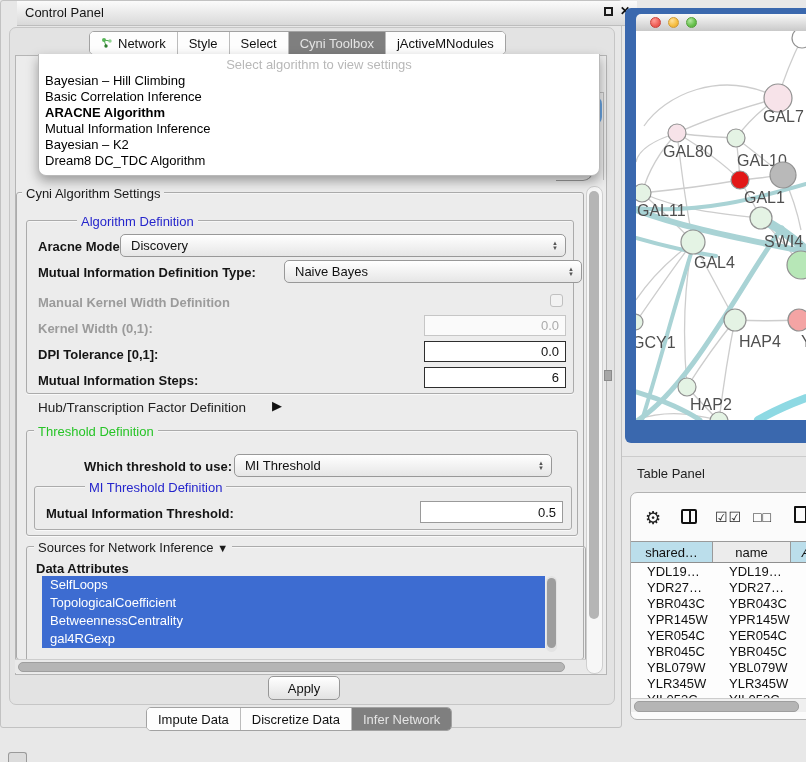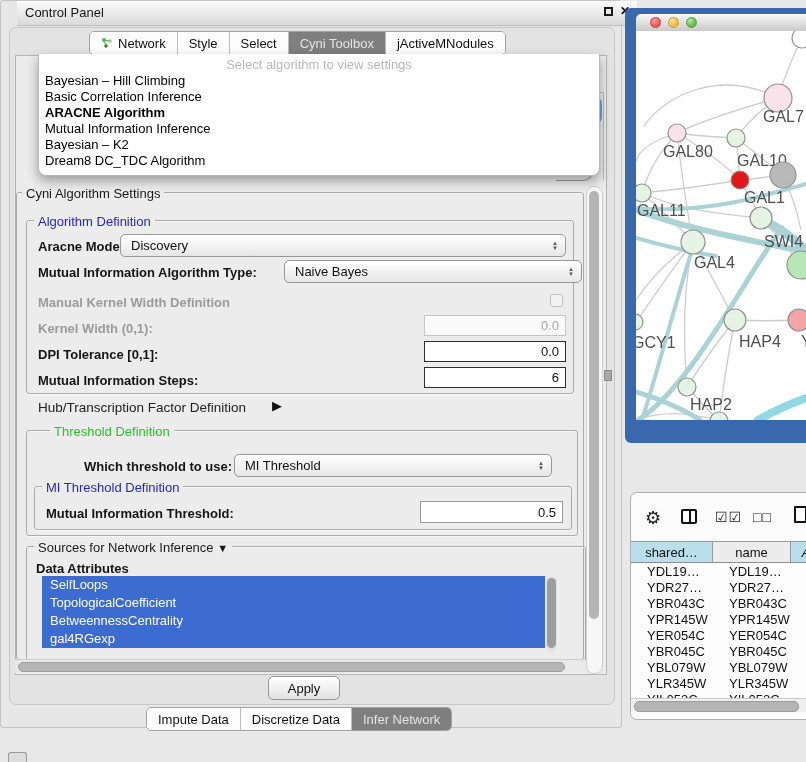--- a/index.html
+++ b/index.html
@@ -20,22 +20,22 @@
   .tab .ticon{margin-right:5px;display:inline-flex;}
   
   .popup{background:#ffffff;border:1px solid #b9b9b9;border-top:none;border-radius:0 0 8px 8px;
          box-shadow:0 5px 12px rgba(0,0,0,0.35);margin-left:20px;}
   .popup-prompt{font-size:13px;color:#b8b8b8;text-align:center;padding-top:3px;}
   .algo-item{font-size:13px;line-height:16px;padding-left:6px;color:#000;}
   .algo-item.bold{font-weight:bold;}
   
   .group{border:1px solid #ababab;border-radius:3px;box-shadow:0 1px 0 rgba(255,255,255,.7), inset 0 1px 0 rgba(255,255,255,.5);}
   .gtitle{position:absolute;font-size:13px;background:#ececec;padding:0 4px;white-space:nowrap;}
-  .gtitle.blue{color:#2525cc;}
-  .gtitle.green{color:#27c427;margin-left:16px;}
+  .gtitle.blue{color:#2525cc;margin-left:43px;}
+  .gtitle.green{color:#27c427;}
   
   .lbl{position:absolute;font-size:13px;font-weight:bold;white-space:nowrap;color:#151515;}
   .lbl.gray{color:#9b9b9b;}
   .lbl.reg{font-weight:normal;color:#222;}
   .combo{position:absolute;display:flex;align-items:center;border:1px solid #989898;border-radius:5px;
          background:linear-gradient(#ffffff,#e6e6e6);font-size:13px;padding-left:10px;box-sizing:border-box;}
   .combo .arrows{margin-left:auto;display:flex;flex-direction:column;align-items:center;justify-content:center;
                  padding:0 7px;color:#555;font-size:6px;line-height:5px;}
   .field{position:absolute;background:#fff;border:1px solid #2e2e2e;font-size:13px;display:flex;align-items:center;
          justify-content:flex-end;padding-right:6px;box-sizing:border-box;}
@@ -134,21 +134,21 @@
 
   <span class="lbl" style="left:38px;top:239px;">Aracne Mode:</span>
   <div class="combo" style="left:120px;top:234px;width:446px;height:23px;">
     <span>Discovery</span>
     <span class="arrows">
         <span>▲</span>
         <span>▼</span>
       </span>
   </div>
 
-  <span class="lbl" style="left:38px;top:265px;">Mutual Information Algorithm Type:</span>
+  <span class="lbl" style="left:38px;top:265px;">Mutual Information Definition Type:</span>
   <div class="combo" style="left:284px;top:260px;width:298px;height:23px;">
     <span>Naive Bayes</span>
     <span class="arrows">
         <span>▲</span>
         <span>▼</span>
       </span>
   </div>
 
   <span class="lbl gray" style="left:38px;top:295px;">Manual Kernel Width Definition</span>
   <span class="checkbox" style="left:550px;top:294px;"></span>
@@ -300,20 +300,23 @@
           <text x="739" y="347" fill="#4f4f4f" font-size="16" font-family="&quot;Liberation Sans&quot;, sans-serif">HAP4</text>
           <circle cx="799" cy="320" r="11" fill="#f4a4a4" stroke="#919191" stroke-width="1.2"></circle>
           <text x="801" y="347" fill="#4f4f4f" font-size="16" font-family="&quot;Liberation Sans&quot;, sans-serif">Y</text>
           <circle cx="687" cy="387" r="9" fill="#e4f3e4" stroke="#919191" stroke-width="1.2"></circle>
           <text x="690" y="410" fill="#4f4f4f" font-size="16" font-family="&quot;Liberation Sans&quot;, sans-serif">HAP2</text>
           <circle cx="719" cy="421" r="9" fill="#e4f3e4" stroke="#919191" stroke-width="1.2"></circle>
         </svg>
     </div>
   </div>
 
+  <div class="abs tp-bar" style="left:622px;top:456px;width:184px;height:33px;">
+    <span class="abs tp-title" style="left:15px;top:9px;">Table Panel</span>
+  </div>
 
   <div class="abs tp-panel" style="left:630px;top:492px;width:190px;height:226px;overflow:hidden;">
 
     <div class="abs" style="left:0;top:6px;width:100%;height:38px;">
       <span class="abs ticon-box" style="left:14px;top:8px;font-size:18px;">⚙</span>
       <span class="abs" style="left:50px;top:10px;width:16px;height:15px;border:2px solid #111;border-radius:2px;box-sizing:border-box;">
         <span style="position:absolute;left:6px;top:0;width:2px;height:11px;background:#111;"></span>
       </span>
       <span class="abs ticon-box" style="left:84px;top:10px;font-size:14px;letter-spacing:1px;">☑☑</span>
       <span class="abs ticon-box" style="left:122px;top:10px;font-size:14px;letter-spacing:1px;">□□</span>

